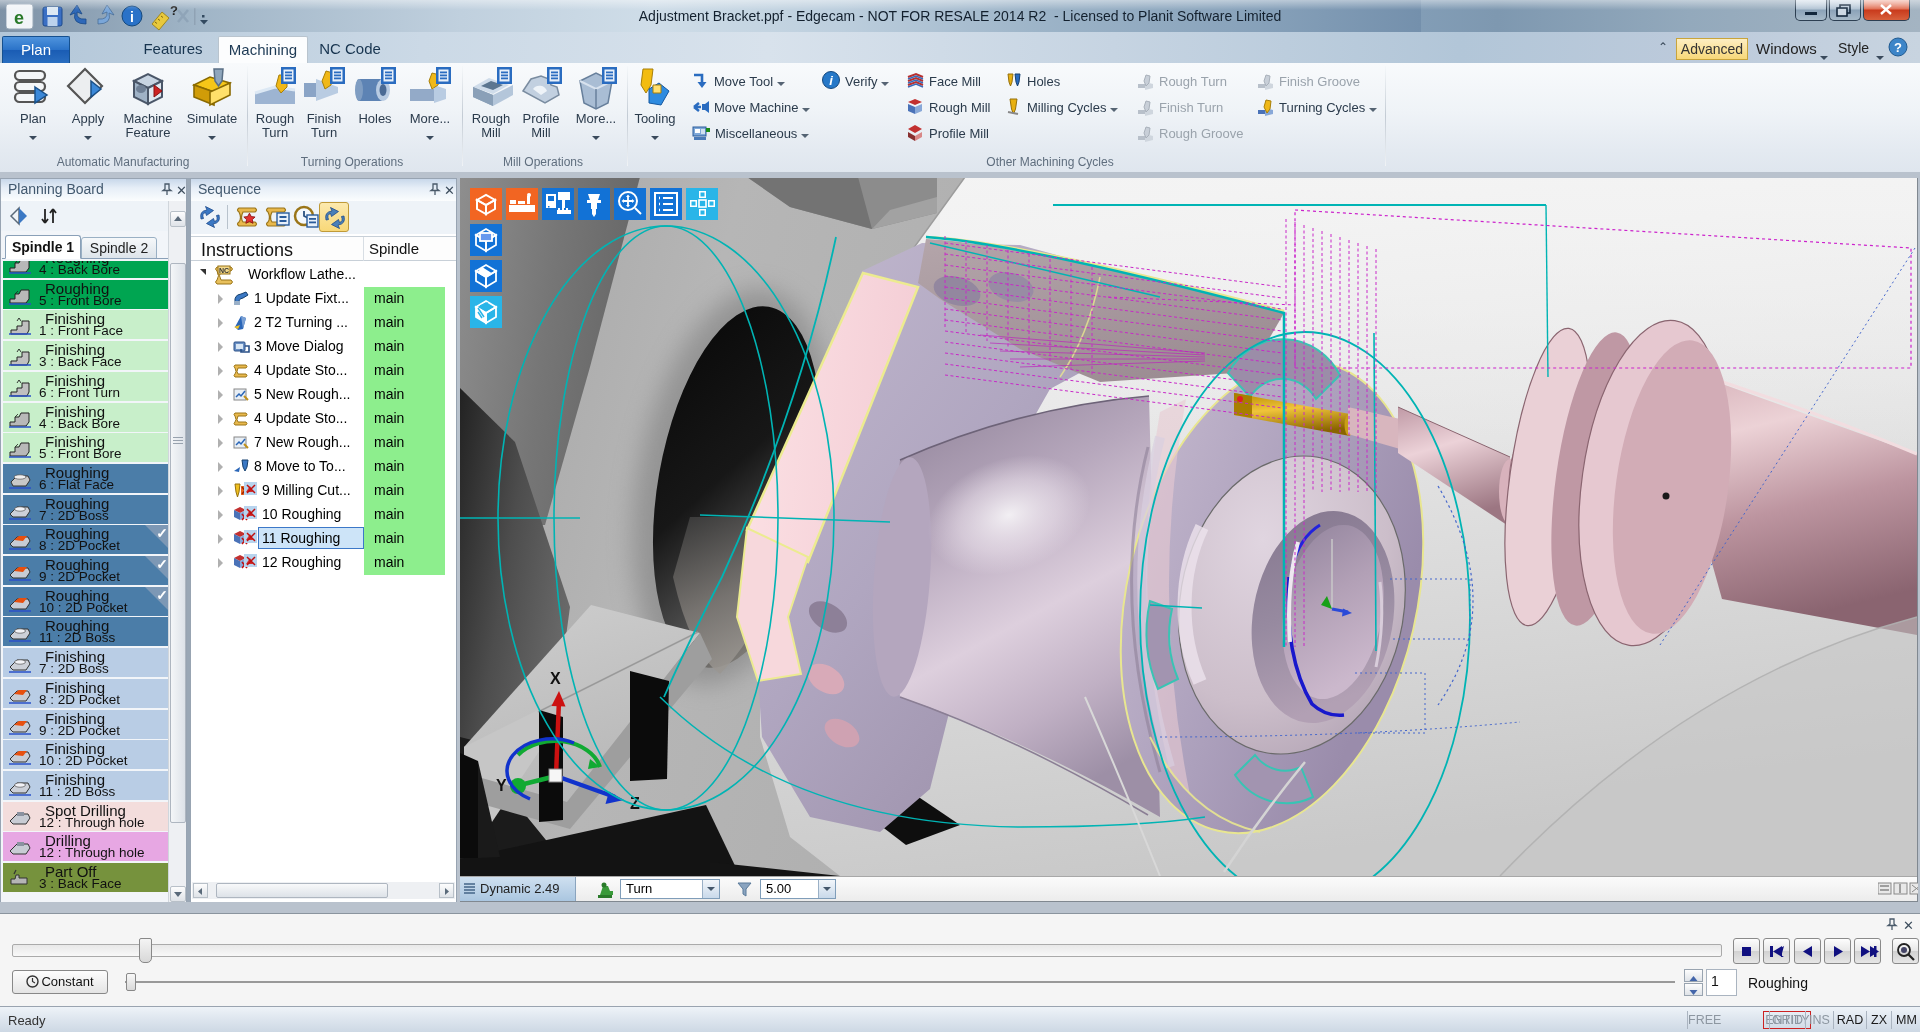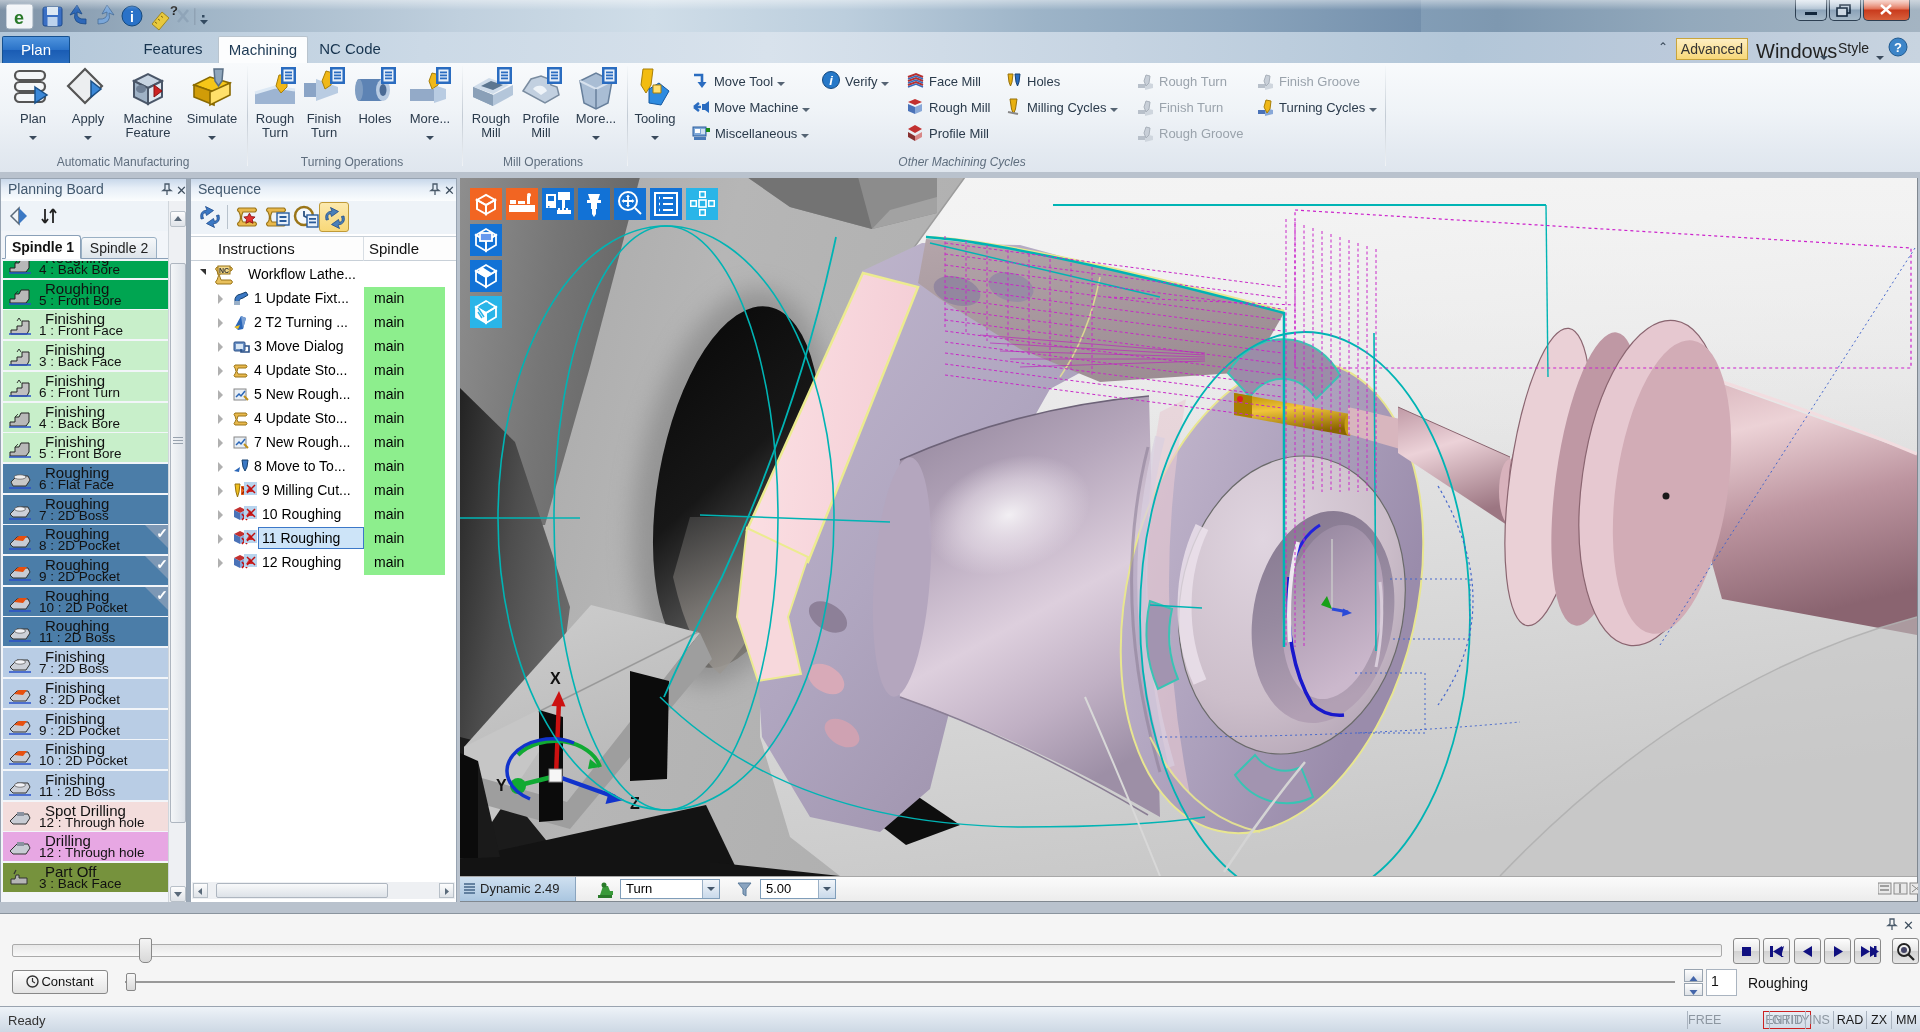--- a/index.html
+++ b/index.html
@@ -54,20 +54,21 @@
 #sim{left:0;top:913px;width:1920px;height:93px;background:#f5f5f5;border-top:1px solid #8a949e;}
 #simtitle{left:0;top:0;width:1920px;height:24px;background:linear-gradient(180deg,#cfdfef 0%,#e8f0f8 45%,#fcfdfe 100%);font-size:14px;color:#41586e;padding-left:8px;line-height:22px;}
 .playbtn{position:absolute;top:24px;width:27px;height:26px;border:1px solid #8a8a8a;border-radius:3px;background:linear-gradient(180deg,#fdfdfd 0%,#e8e8e8 48%,#d2d2d2 52%,#e6e6e6 100%);text-align:center;}
 
 #status{left:0;top:1006px;width:1920px;height:26px;background:linear-gradient(180deg,#eef3f8 0%,#dde5ee 50%,#cdd8e4 100%);border-top:1px solid #9aa4b0;font-size:13px;color:#333;}
 .stseg{position:absolute;top:4px;height:18px;border-left:1px solid #aab4c0;color:#8d97a1;font-size:12.5px;padding-top:2px;text-align:center;}
 .stsegb{color:#1a1a1a;}
 </style></head><body>
 <div id="app">
 <div id="titlebar" class="abs">
+      <div class="ttl abs">Adjustment Bracket.ppf - Edgecam - NOT FOR RESALE 2014 R2&nbsp; - Licensed to Planit Software Limited</div>
       <svg class="abs" style="left:6px;top:3px" width="215" height="28" viewBox="0 0 215 28">
 <rect x="0" y="1" width="27" height="25" rx="3" fill="#f2f5f8" stroke="#98a8b8"></rect>
 <text x="13" y="21" font-size="18" font-weight="bold" fill="#2a7a2a" text-anchor="middle">e</text>
 <rect x="37" y="4" width="19" height="19" rx="2" fill="#3a6fc4" stroke="#1d4a8c"></rect>
 <rect x="41" y="4" width="11" height="8" fill="#dce8f4"></rect>
         <rect x="41.5" y="14" width="10" height="9" fill="#bcd2ec"></rect>
 <path d="M80 21 Q66 21 69 10 L64 12 71 2 76 11 71 9 Q70 17 80 16 Z" fill="#2e68b8" stroke="#1a4a88" stroke-width="0.8"></path>
 <path d="M92 21 Q106 21 103 10 L108 12 101 2 96 11 101 9 Q102 17 92 16 Z" fill="#7aa6d8" stroke="#4a6f98" stroke-width="0.8"></path>
 <circle cx="126" cy="13" r="10" fill="#2a72c8" stroke="#14487e"></circle>
         <text x="126" y="18.5" font-size="14" font-weight="bold" fill="#fff" text-anchor="middle">i</text>
@@ -91,38 +92,38 @@
         </svg></div>
     </div>
     <div id="tabrow" class="abs">
       <div class="tab abs" id="tabfile">Plan</div>
       <div class="tab abs" style="left:72px;width:62px;margin-top:28px;">Setup</div>
       <div class="tab abs" style="left:140px;width:66px;">Features</div>
       <div class="tab abs" id="tabmach" style="left:218px;width:90px;">Machining</div>
       <div class="tab abs" style="left:316px;width:68px;">NC Code</div>
       <div class="abs" style="left:1658px;top:8px;font-size:12px;color:#3a4a5a;">⌃</div>
       <div class="abs" style="left:1676px;top:6px;width:72px;height:22px;background:linear-gradient(180deg,#fdeec2,#f8d879);border:1px solid #c8a43c;font-size:14px;color:#333;text-align:center;line-height:20px;">Advanced</div>
-      <div class="abs" style="left:1756px;top:8px;font-size:20px;color:#222;">Windows</div>
+      <div class="abs" style="left:1756px;top:8px;font-size:15px;color:#222;">Windows</div>
       <div class="abs" style="left:1820px;top:14px;"><span class="arrdn"></span></div>
       <div class="abs" style="left:1838px;top:8px;font-size:14px;color:#222;">Style</div>
       <div class="abs" style="left:1876px;top:14px;"><span class="arrdn"></span></div>
       <div class="abs" style="left:1888px;top:5px;"><svg width="20" height="20">
           <circle cx="10" cy="10" r="9" fill="#3d85c8" stroke="#205a90"></circle>
           <text x="10" y="15" font-size="13" font-weight="bold" fill="#fff" text-anchor="middle">?</text>
         </svg></div>
     </div>
     <div id="ribbon" class="abs">
       <div class="rsep abs" style="left:247px"></div>
       <div class="rsep abs" style="left:462px"></div>
       <div class="rsep abs" style="left:627px"></div>
       <div class="rsep abs" style="left:1385px"></div>
       <div class="glabel abs" style="left:13px;width:220px;">Automatic Manufacturing</div>
       <div class="glabel abs" style="left:242px;width:220px;">Turning Operations</div>
       <div class="glabel abs" style="left:433px;width:220px;">Mill Operations</div>
-      <div class="glabel abs" style="left:852px;width:220px;font-style:italic;">Other Machining Cycles</div>
+      <div class="glabel abs" style="left:940px;width:220px;">Other Machining Cycles</div>
       <div class="bigbtn abs" style="left:6px;width:54px;">
         <div style="height:46px;padding-top:2px;"><svg width="44" height="44" viewBox="0 0 44 44">
             <g fill="#f4f6f8" stroke="#555" stroke-width="2.2">
 <rect x="4" y="4" width="30" height="9" rx="4.5"></rect>
               <rect x="4" y="15" width="30" height="9" rx="4.5"></rect>
               <rect x="4" y="26" width="30" height="9" rx="4.5"></rect>
             </g>
 <path d="M24 20 l12 8 -12 8z" fill="#3b88d8" stroke="#1a5088" stroke-width="1.5"></path>
           </svg></div>
         <div class="lbl">Plan</div>
@@ -593,21 +594,21 @@
             <rect x="16" y="16.5" width="7" height="1.8" fill="#2a5c9c"></rect>
           </svg></span>
         <div class="abs" style="left:128px;top:1px;width:30px;height:30px;background:linear-gradient(180deg,#fce9ae,#f8d878);border:1px solid #c09a38;border-radius:3px;">
           <span class="abs" style="left:2px;top:3px;"><svg width="26" height="24" viewBox="0 0 26 24">
               <path d="M4 14 q-2 -8 6 -9 l-1.5 -3.5 8 4 -7 5 -1 -3 q-4 1 -2 6z" fill="#4a80b8" stroke="#1d4a8c" stroke-width="0.8"></path>
               <path d="M22 10 q2 8 -6 9 l1.5 3.5 -8 -4 7 -5 1 3 q4 -1 2 -6z" fill="#4a80b8" stroke="#1d4a8c" stroke-width="0.8"></path>
             </svg></span>
         </div>
       </div>
       <div class="abs" style="left:0;top:57px;width:265px;height:25px;background:#fdfdfd;border-top:1px solid #c8d0d8;border-bottom:1px solid #c8d0d8;">
-        <span class="abs" style="left:27px;top:3px;font-size:15px;color:#111;">Instructions</span>
+        <span class="abs" style="left:10px;top:3px;font-size:18px;color:#111;">Instructions</span>
         <span class="abs" style="left:178px;top:3px;font-size:15px;color:#111;">Spindle</span>
         <div class="abs" style="left:172px;top:0;width:1px;height:24px;background:#d8dee4;"></div>
       </div>
       <div class="abs" style="left:0;top:82px;width:265px;height:620px;background:#fff;">
         <div class="trow" style="top:2px;">
           <span class="abs" style="left:8px;top:6px;width:0;height:0;border-top:6px solid #333;border-left:6px solid transparent;"></span>
           <svg class="abs" style="left:22px;top:0px;" width="22" height="22">
             <path d="M3 4 h14 q3 2 0 4 h-10 q-3 5 0 9 h10 q3 2 0 4 h-14 q-3 -2 0 -4 q3 -4 0 -9 q-3 -2 0 -4z" fill="#e8c05c" stroke="#9a7518"></path>
             <rect x="4" y="3" width="12" height="8" fill="#f2d88a" stroke="#9a7518"></rect>
             <text x="10" y="10" font-size="7" font-weight="bold" fill="#333" text-anchor="middle">NC</text>

